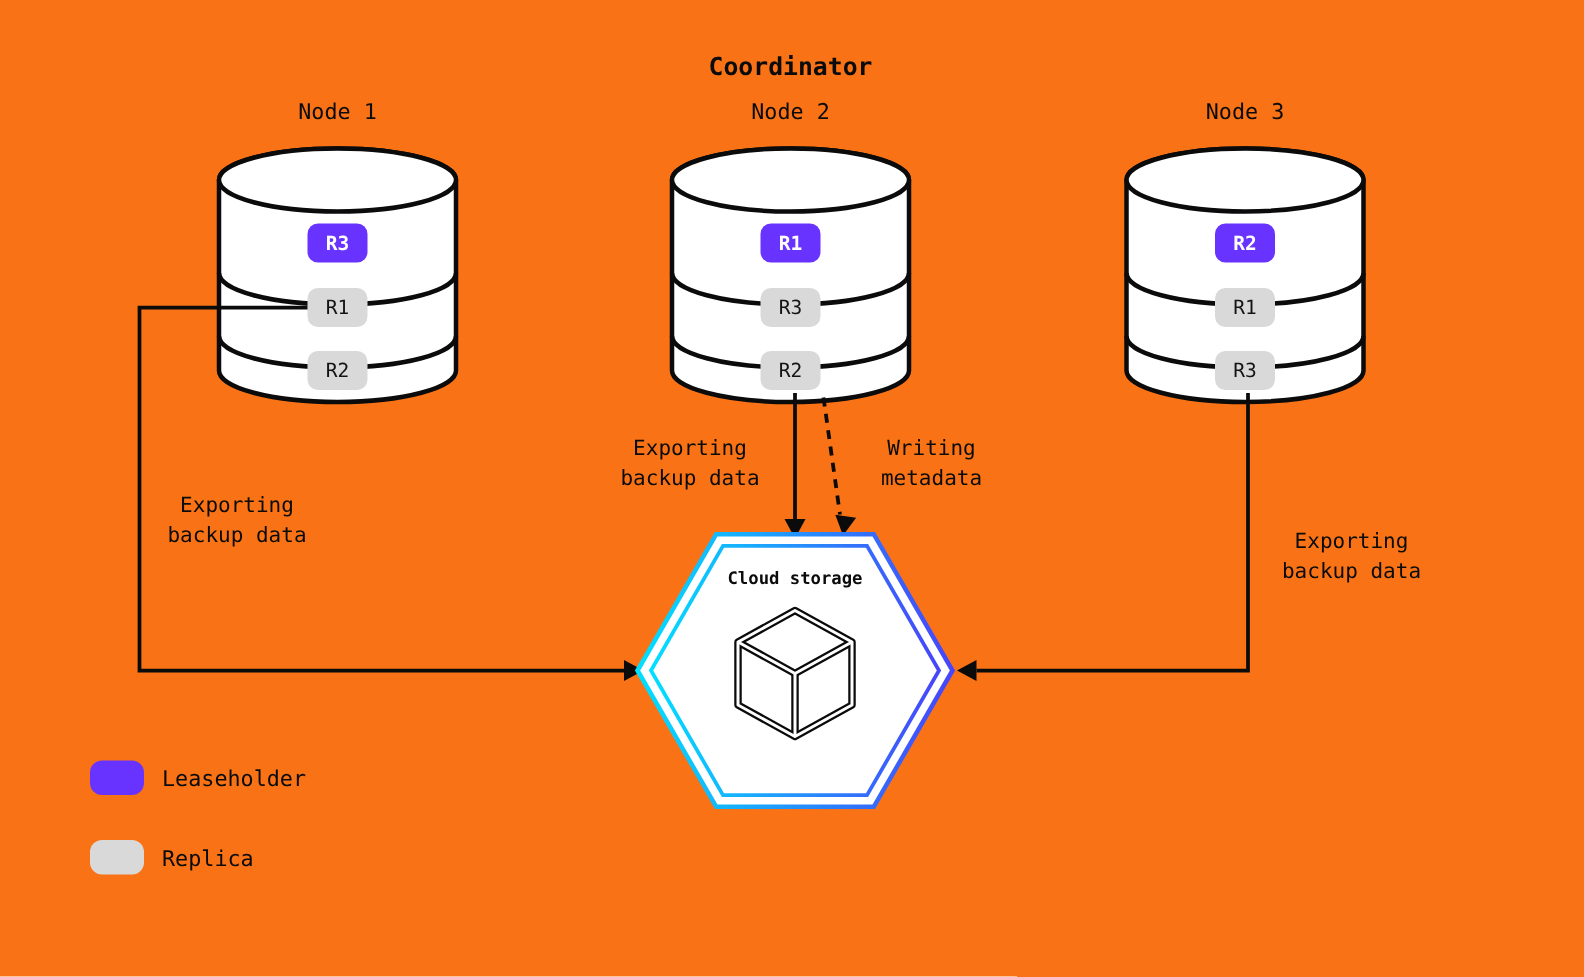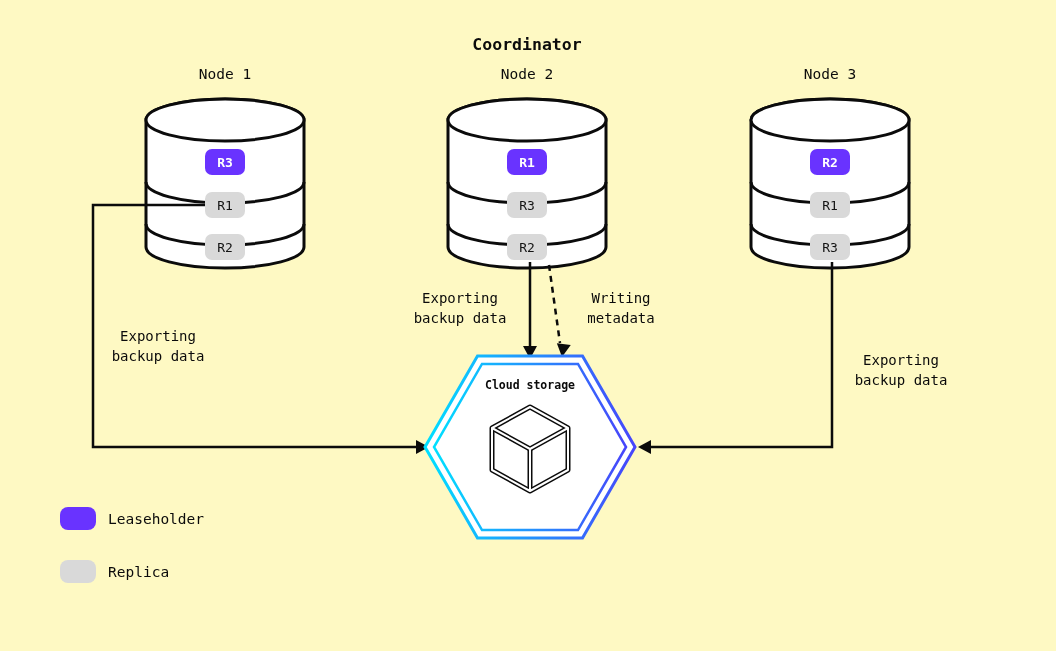--- a/index.html
+++ b/index.html
@@ -1,16 +1,16 @@
 <!DOCTYPE html>
 <html><head>
 <meta charset="utf-8">
 <style>
   html,body{margin:0;padding:0;background:#ffffff;}
-  .stage{position:relative;width:1056px;height:651px;background:#fef9c3;overflow:hidden;}
+  .stage{position:relative;width:1056px;height:651px;background:#f97316;overflow:hidden;}
   svg{display:block;}
   text{font-family:"DejaVu Sans Mono", monospace;fill:#0b0b0b;}
   .title-text{font-size:16.5px;font-weight:bold;}
   .node-label{font-size:14.5px;}
   .edge-label{font-size:14px;}
   .pill-text-light{font-size:13px;font-weight:bold;fill:#ffffff;}
   .pill-text-dark{font-size:13px;fill:#141414;}
   .cloud-label{font-size:11.5px;font-weight:bold;}
   .legend-label{font-size:14.5px;}
   .cyl{fill:#ffffff;stroke:#0b0b0b;stroke-width:3;}

